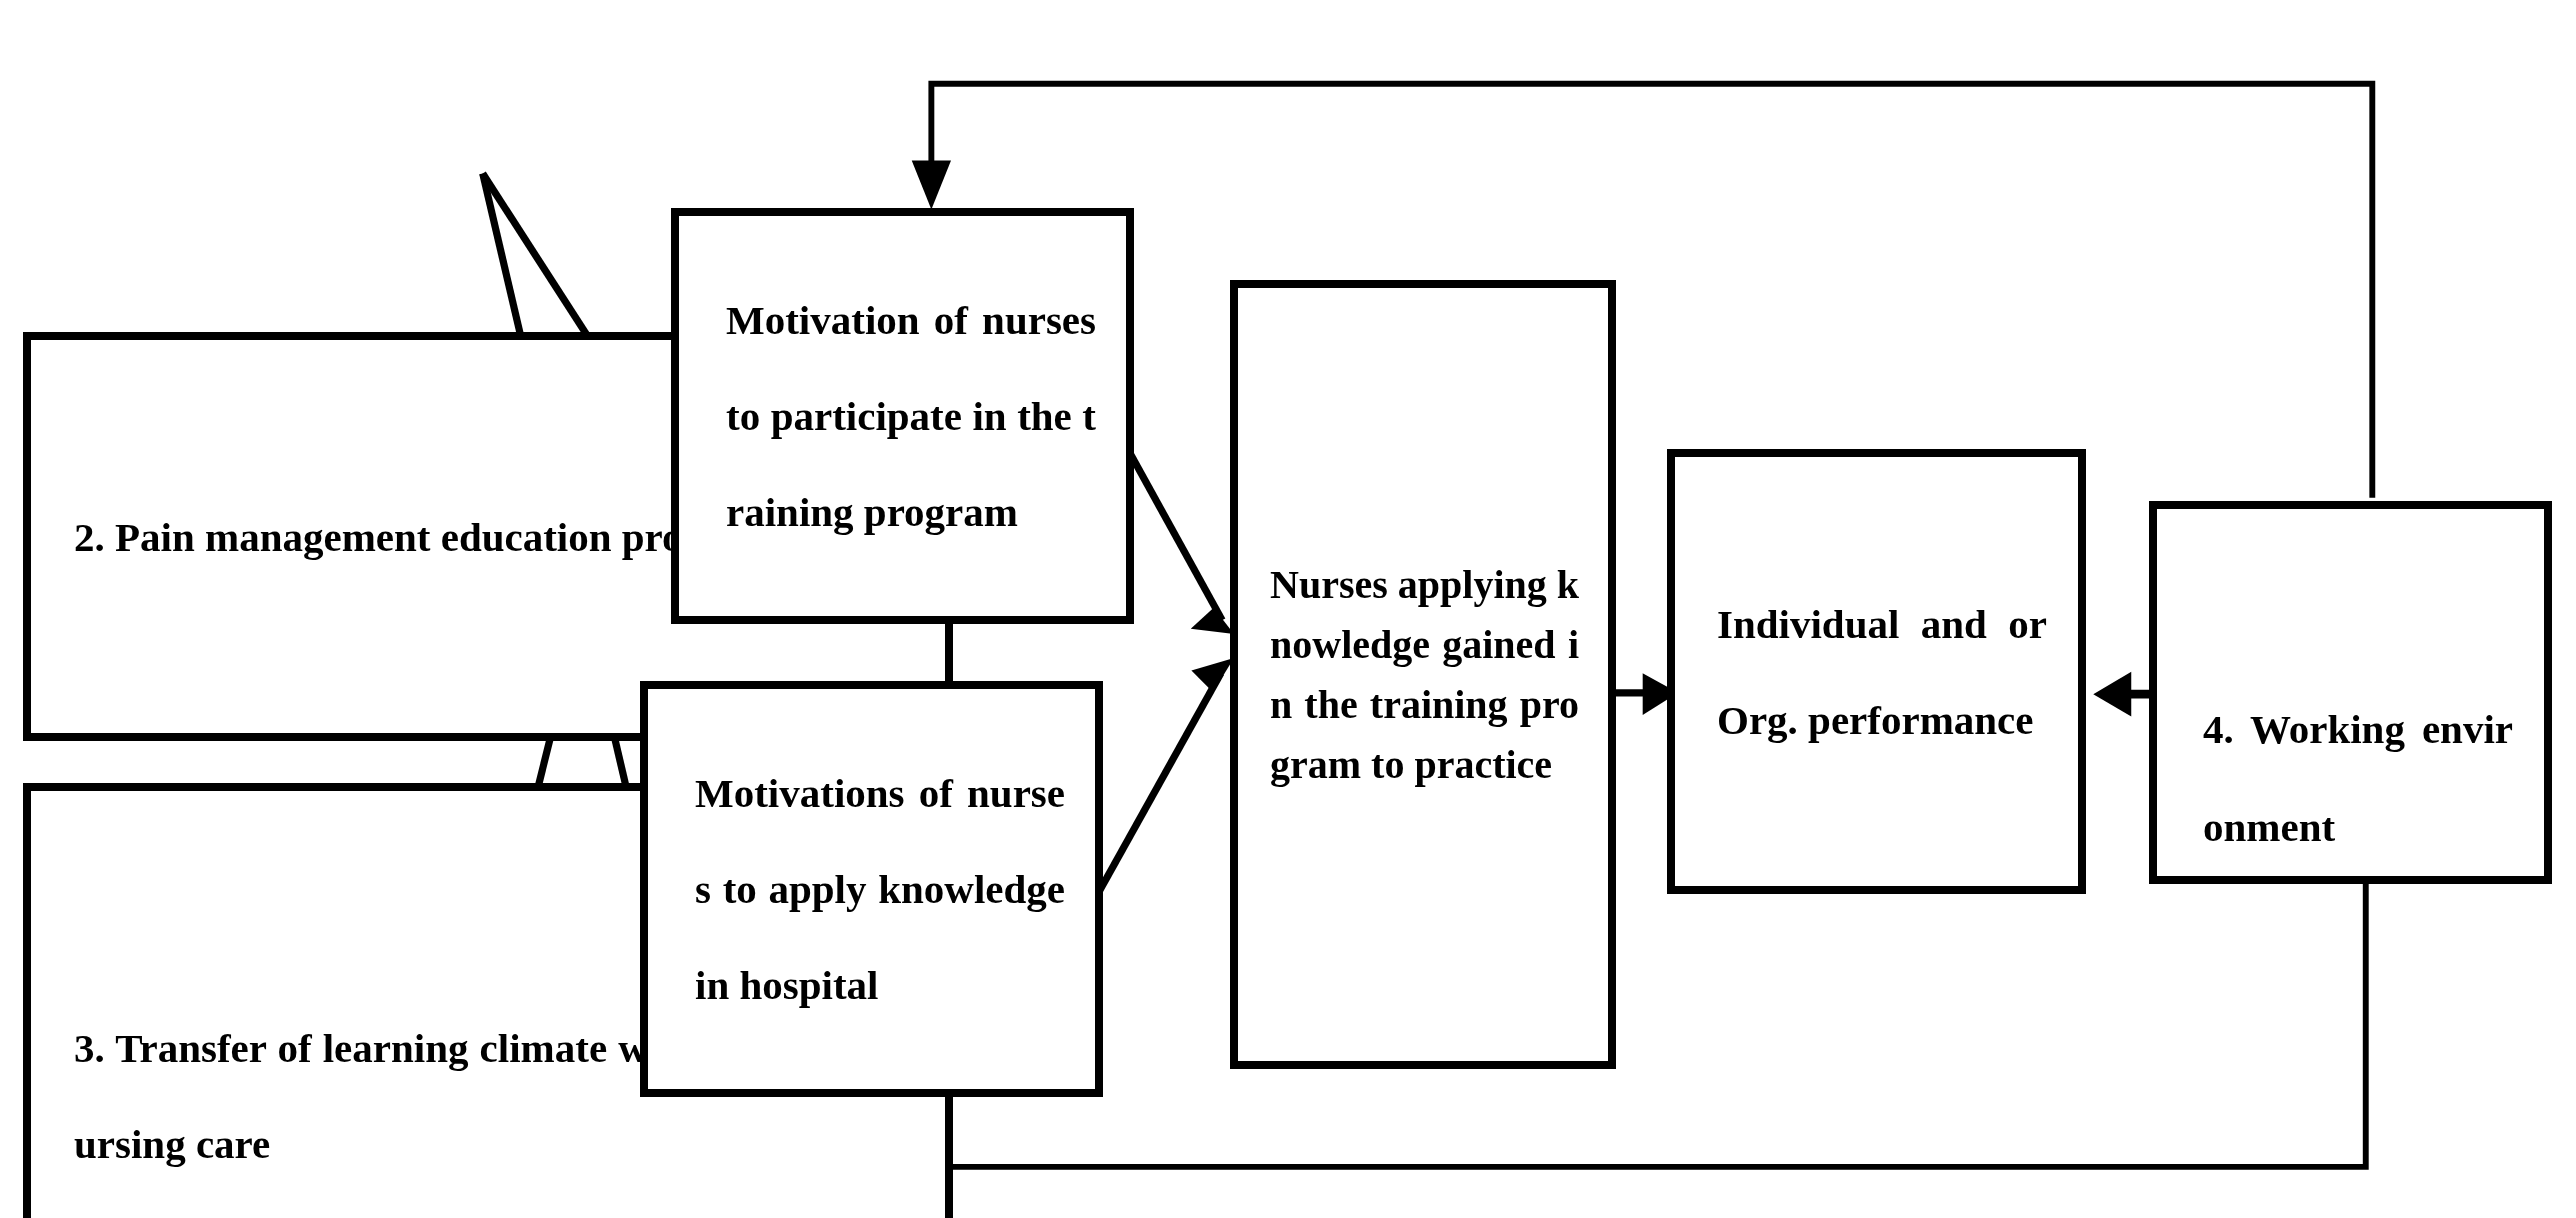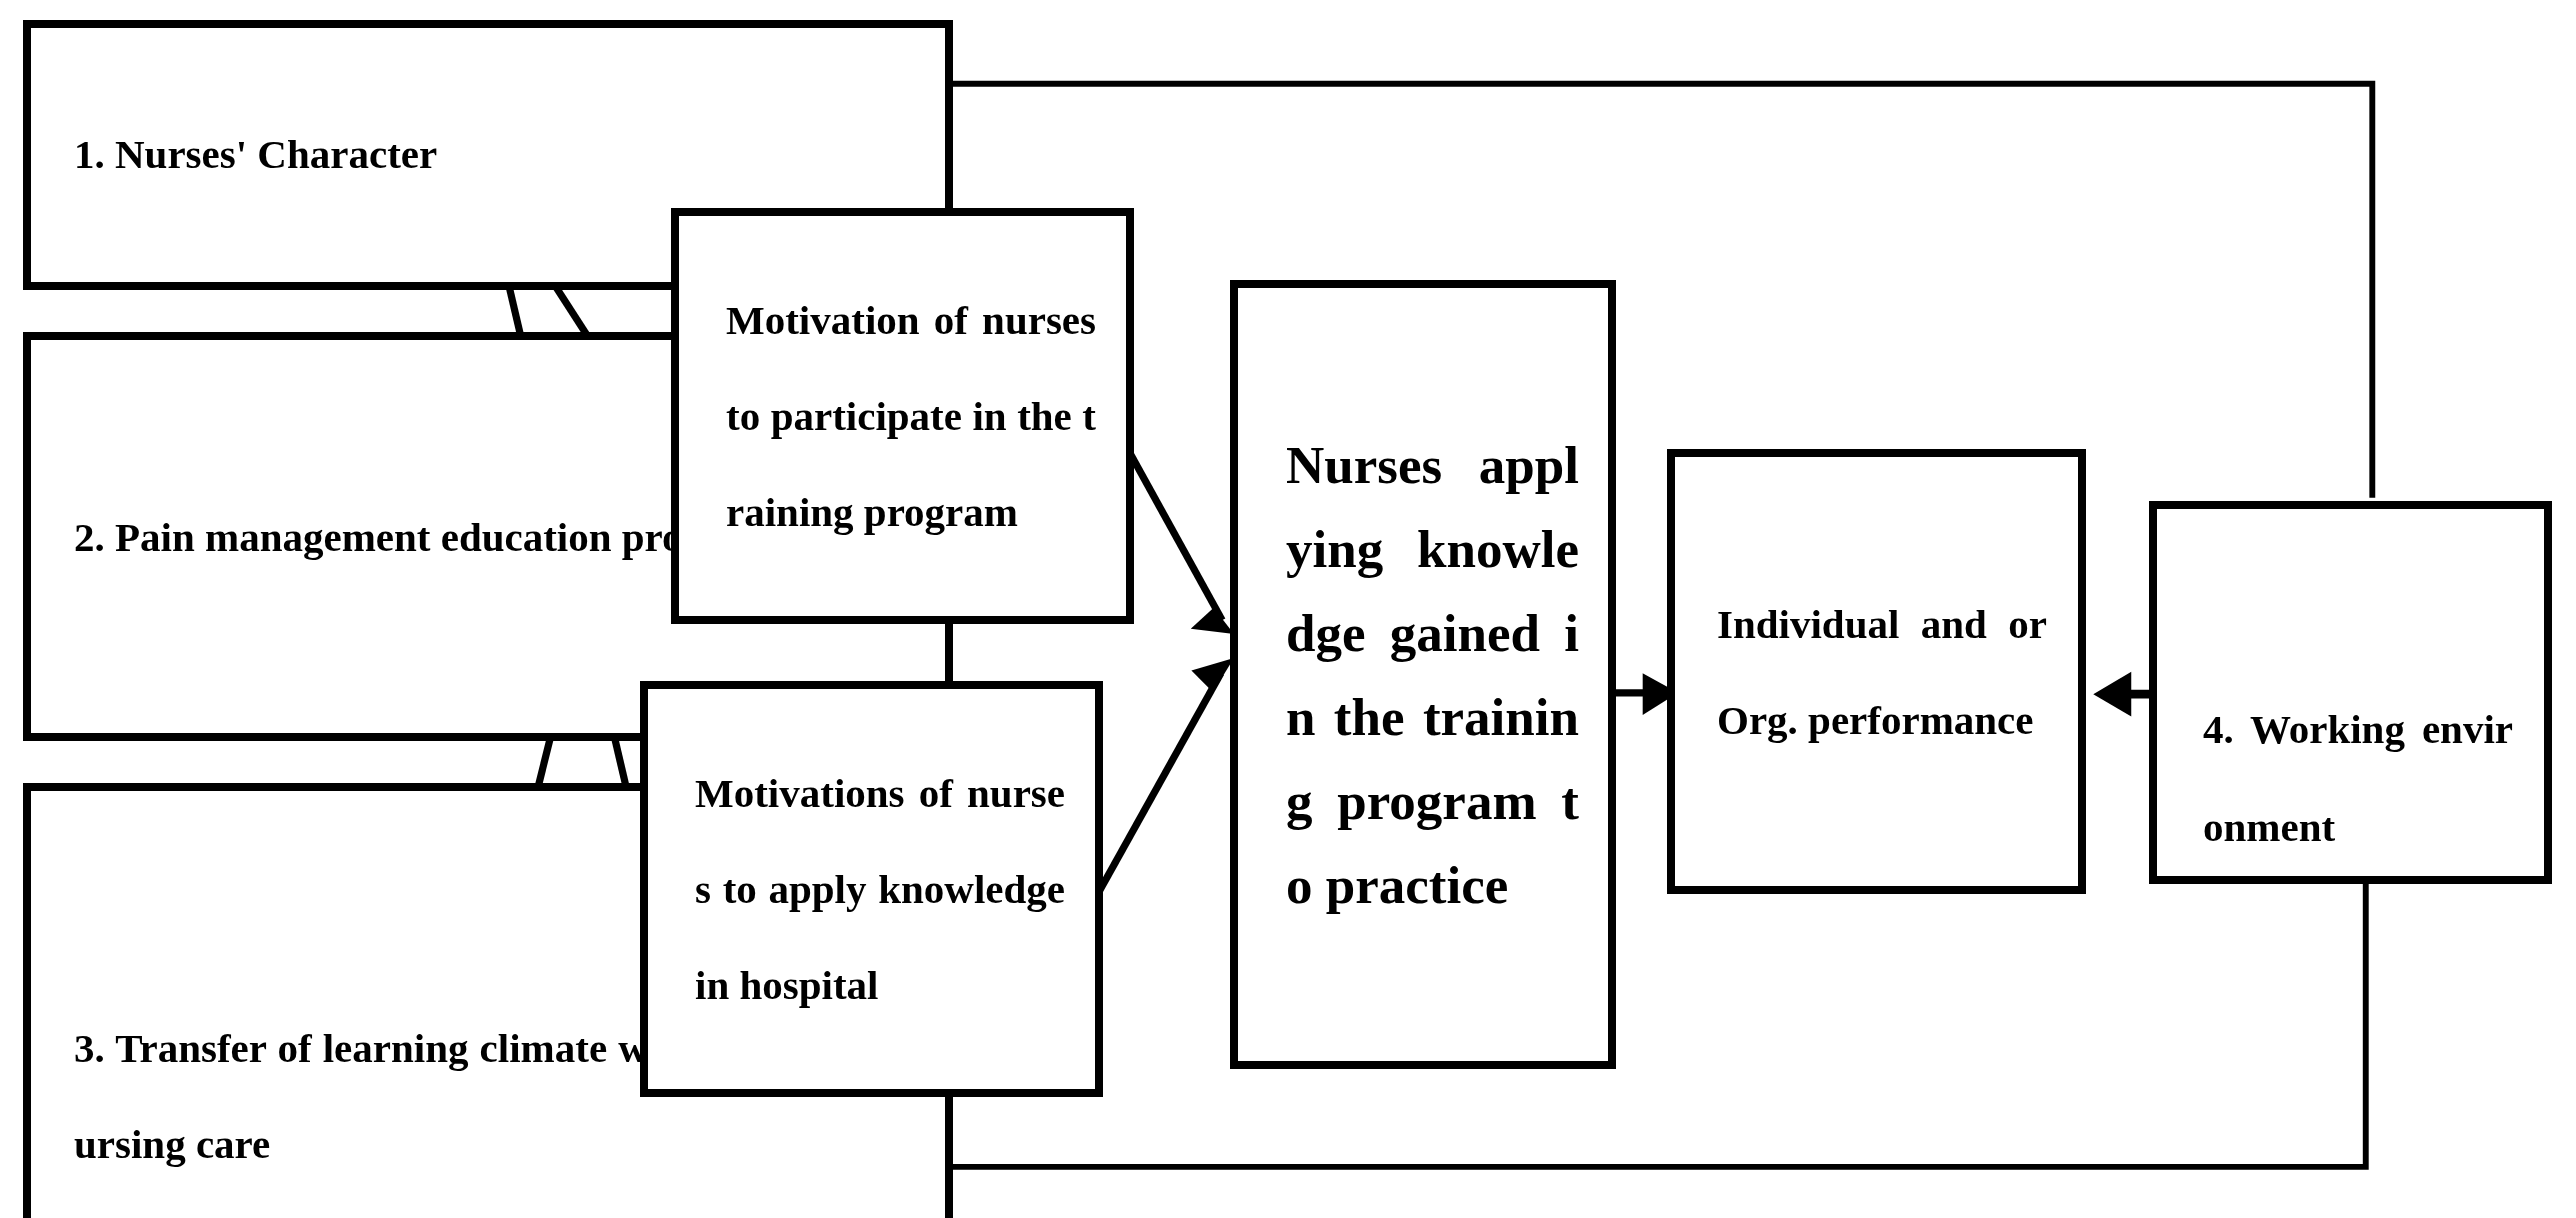--- a/index.html
+++ b/index.html
@@ -110,42 +110,39 @@
       <polygon points="1422,320 1392,245 1452,245" fill="#000"></polygon>
     </g>
 
     <g>
       <path d="M 3612 1345 L 3612 1782 L 1396 1782 L 1396 1740" stroke="#000" stroke-width="9" fill="none"></path>
       <polygon points="1396,1655 1366,1733 1428,1733" fill="#000"></polygon>
     </g>
 
   </svg>
 
-  <div class="node-box" style="left: 23px; top: 19.6px; width: 930px; height: 270px; border-width: 8.3px;">
-    <div class="node-text" style="font-size: 41px; line-height: 97px; padding-left: 43px; padding-right: 34px;">1. Nurses' Character</div>
-  </div>
 
   <div class="node-box" style="left: 23px; top: 332px; width: 930px; height: 409px; border-width: 8.3px;">
     <div class="node-text" style="font-size: 41px; line-height: 96px; padding-left: 43px; padding-right: 31px;">2. Pain management education program design</div>
   </div>
 
   <div class="node-box" style="left: 23px; top: 783px; width: 930px; height: 625px; border-width: 8.3px;">
     <div class="node-text" style="font-size: 41px; line-height: 96px; padding-left: 43px; padding-right: 31px;">3. Transfer of learning climate within hospital nursing care</div>
   </div>
 
   <div class="node-box" style="left: 640px; top: 208px; width: 463px; height: 416px; border-width: 8.3px; margin-left: 31px;">
     <div class="node-text" style="font-size: 41px; line-height: 96px; padding-left: 47px; padding-right: 30px;">Motivation of nurses to participate in the training program</div>
   </div>
 
   <div class="node-box" style="left: 640px; top: 681px; width: 463px; height: 416px; border-width: 8.3px;">
     <div class="node-text" style="font-size: 41px; line-height: 96px; padding-left: 47px; padding-right: 30px;">Motivations of nurses to apply knowledge in hospital</div>
   </div>
 
   <div class="node-box" style="left: 1230px; top: 280px; width: 386px; height: 789px; border-width: 8.3px;">
-    <div class="node-text" style="font-size: 53px; line-height: 84px; padding-left: 48px; padding-right: 29px;">Nurses applying knowledge gained in the training program to practice</div>
+    <div class="node-text" style="font-size: 40px; line-height: 60px; padding-left: 32px; padding-right: 29px;">Nurses applying knowledge gained in the training program to practice</div>
   </div>
 
   <div class="node-box" style="left: 1667px; top: 449px; width: 419px; height: 445px; border-width: 8.3px;">
     <div class="node-text" style="font-size: 41px; line-height: 96px; padding-left: 42px; padding-right: 31px;">Individual and or Org. performance</div>
   </div>
 
   <div class="node-box" style="left: 2149px; top: 501px; width: 403px; height: 383px; border-width: 8.3px; align-items: flex-end;">
     <div class="node-text" style="font-size: 41px; line-height: 98px; padding-left: 46px; padding-right: 31px;">4. Working environment</div>
   </div>
 

